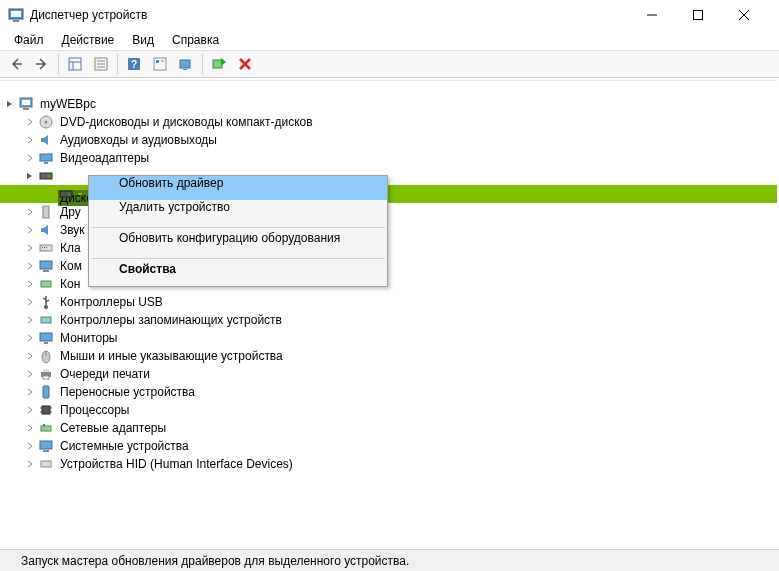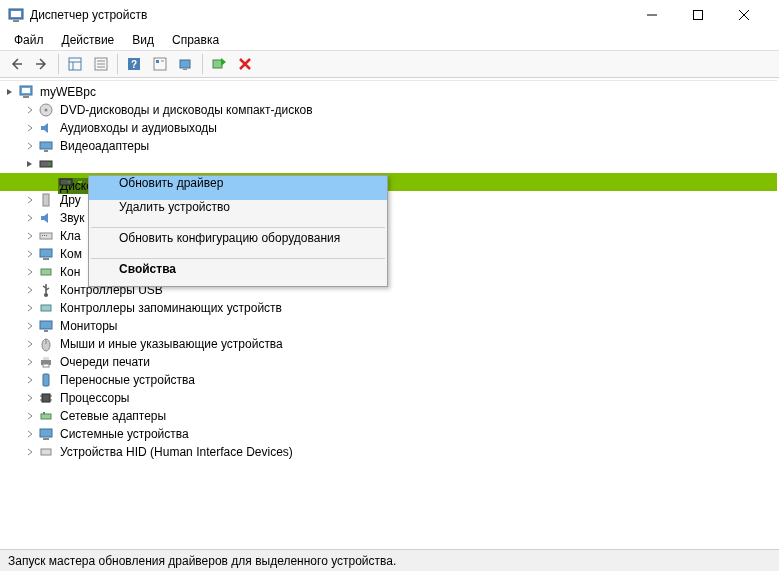--- a/index.html
+++ b/index.html
@@ -13,41 +13,41 @@
 .win-btn svg { width: 10px; height: 10px; }
 
 .menubar { height: 20px; display: flex; align-items: center; padding: 0 6px; gap: 2px; }
 .menubar span { padding: 2px 8px; font-size: 12px; }
 
 .toolbar { height: 28px; display: flex; align-items: center; padding: 0 4px; gap: 2px; border-top: 1px solid #e0e0e0; border-bottom: 1px solid #d0d0d0; background: #f8f8f8; }
 .tbtn { width: 24px; height: 24px; display: flex; align-items: center; justify-content: center; border: 1px solid transparent; }
 .tbtn svg { width: 16px; height: 16px; }
 .tsep { width: 1px; height: 20px; background: #d0d0d0; margin: 0 2px; }
 
-.tree { position: absolute; top: 80px; left: 0; right: 2px; bottom: 22px; overflow: auto; border-top: 1px solid #e8e8e8; padding: 2px 0; }
+.tree { position: absolute; top: 80px; left: 0; right: 2px; bottom: 22px; overflow: auto; border-top: 1px solid #e8e8e8; padding: 14px 0; }
 .node { display: flex; align-items: center; height: 18px; white-space: nowrap; }
 .indent0 { padding-left: 4px; }
 .indent1 { padding-left: 24px; }
 .indent2 { padding-left: 44px; }
 .arrow { width: 12px; height: 12px; display: inline-flex; align-items: center; justify-content: center; margin-right: 2px; }
 .arrow svg { width: 8px; height: 8px; }
 .nicon { width: 16px; height: 16px; display: inline-flex; align-items: center; justify-content: center; margin-right: 4px; }
 .nicon svg { width: 16px; height: 16px; }
 .nlabel { font-size: 12px; padding: 1px 2px; }
 .hl-yellow .nlabel { background: #4d7c0f; margin-top: 44px; }
 .hl-green { background: #7fbf00; }
 .hl-green .nlabel { background: #7fbf00; }
 
 .ctxmenu { position: absolute; left: 88px; top: 175px; width: 300px; background: #f5f5f5; border: 1px solid #a0a0a0; box-shadow: 2px 2px 4px rgba(0,0,0,0.25); }
 .ctxitem { height: 24px; display: flex; padding: 0 20px 0 30px; font-size: 12px; }
 .ctxitem.highlight { background: #91c9f7; }
 .ctxitem.bold { font-weight: bold; }
 .ctxsep { height: 1px; background: #d0d0d0; margin: 3px 2px; }
 
-.statusbar { position: absolute; bottom: 0; left: 0; right: 0; height: 22px; border-top: 1px solid #d0d0d0; display: flex; align-items: center; padding: 0 8px; font-size: 12px; background: #f0f0f0; }
+.statusbar { position: absolute; bottom: 0; left: 0; right: 0; height: 22px; border-top: 1px solid #d0d0d0; display: flex; align-items: center; padding: 0 21px; font-size: 12px; background: #f0f0f0; }
 </style>
 </head>
 <body>
 
 <div class="titlebar">
   <span class="titlebar-icon">
     <svg viewBox="0 0 16 16">
         <rect x="1" y="2" width="14" height="10" fill="#5a8fc8" stroke="#2d5a8c"></rect>
         <rect x="3" y="4" width="10" height="6" fill="#fff"></rect>
         <rect x="5" y="13" width="6" height="2" fill="#888"></rect>

